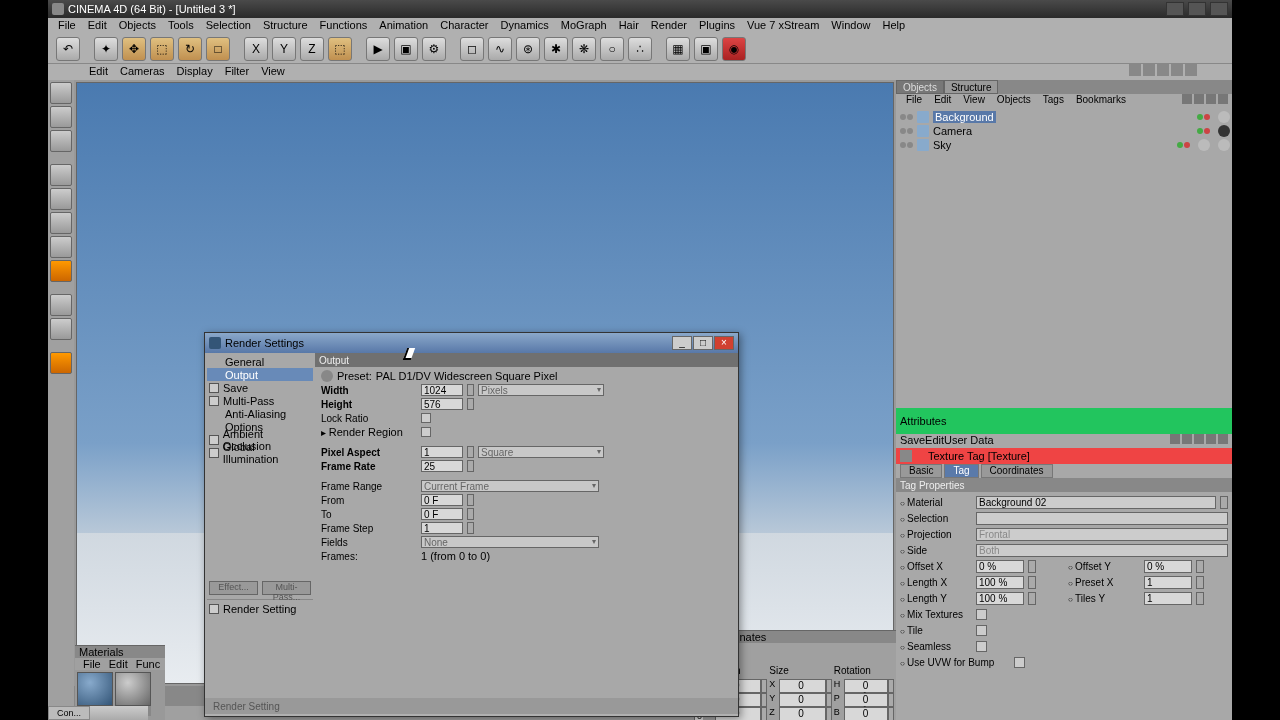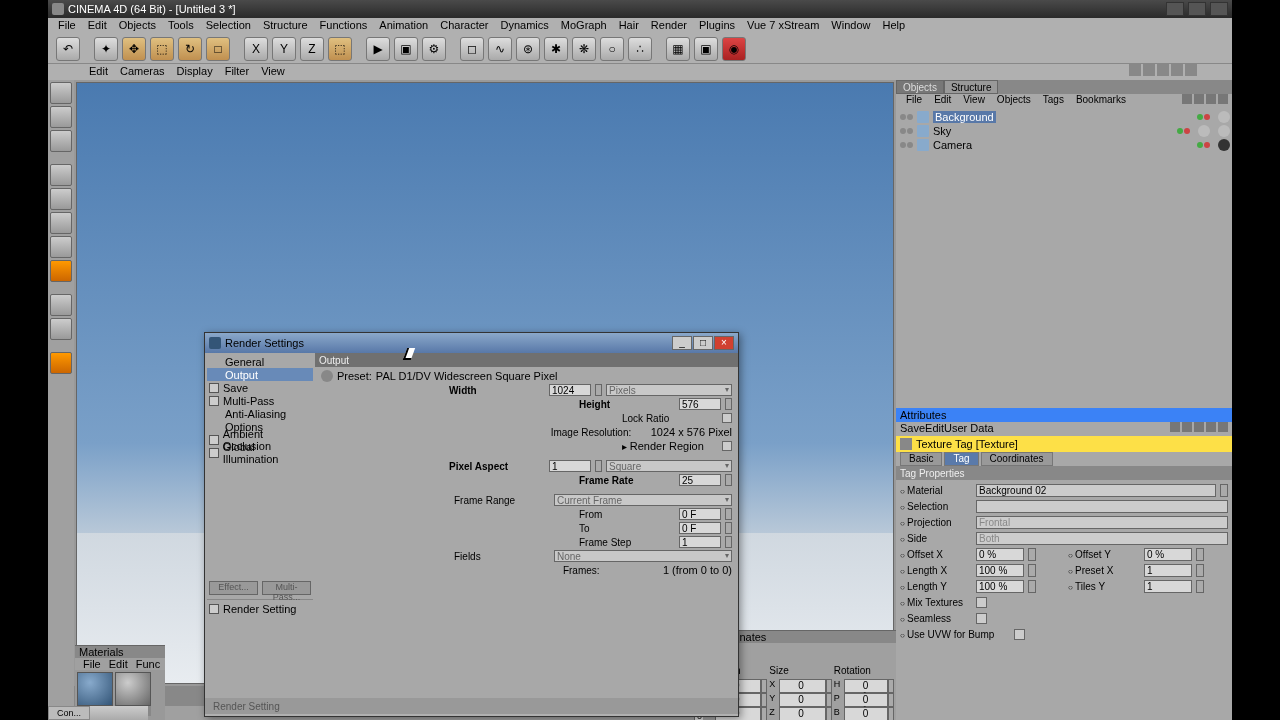--- a/index.html
+++ b/index.html
@@ -47,23 +47,23 @@
 .obj-tree { flex: 0 0 300px; background: #a8a8a8; padding: 2px; overflow: hidden; }
 .obj-row { display: flex; align-items: center; height: 14px; gap: 4px; }
 .obj-dots { display: flex; gap: 1px; margin-left: 2px; }
 .obj-dot { width: 6px; height: 6px; border-radius: 50%; background: #888; }
 .obj-dot.g { background: #4a4; }
 .obj-dot.r { background: #c44; }
 .obj-icon { width: 12px; height: 12px; background: #8ac; border-radius: 1px; }
 .obj-tag { width: 12px; height: 12px; background: #bbb; border-radius: 50%; margin-left: 4px; }
 
 .attr-panel { flex: 1; background: #a8a8a8; display: flex; flex-direction: column; }
-.attr-header { height: 14px; background: #3b82f6; padding: 0 4px; font-size: 10px; display: flex; align-items: center; }
+.attr-header { height: 26px; background: #22c55e; padding: 0 4px; font-size: 10px; display: flex; align-items: center; }
 .attr-menu { height: 14px; display: flex; padding: 0 4px; }
-.attr-title { height: 16px; background: #fde047; padding: 2px 4px; display: flex; align-items: flex-end; gap: 4px; }
+.attr-title { height: 16px; background: #ef4444; padding: 2px 4px; display: flex; align-items: flex-end; gap: 16px; }
 .attr-title-icon { width: 12px; height: 12px; background: #888; }
 .attr-tabs { height: 14px; display: flex; gap: 2px; padding: 0 4px; }
 .attr-tab { padding: 0 8px; background: #999; font-size: 10px; border: 1px solid #777; }
 .attr-tab.active { background: #5a7aaa; color: #fff; }
 .attr-section { background: #888; height: 14px; padding: 0 4px; color: #eee; font-size: 10px; display: flex; align-items: center; }
 .attr-body { padding: 2px 4px; }
 .attr-row { display: flex; align-items: center; height: 16px; gap: 4px; }
 .attr-label { width: 72px; font-size: 10px; }
 .attr-label.b::before { content: "○ "; font-size: 8px; }
 .attr-field { flex: 1; height: 13px; background: #ccc; border: 1px solid #666; font-size: 10px; padding: 0 2px; display: flex; align-items: center; }
@@ -104,21 +104,21 @@
 .dlg-side { width: 110px; background: #a8a8a8; padding: 2px; }
 .dlg-item { height: 13px; display: flex; align-items: center; gap: 4px; padding: 0 2px; font-size: 10px; }
 .dlg-item.sel { background: #688ab8; color: #fff; }
 .dlg-chk { width: 10px; height: 10px; background: #ccc; border: 1px solid #555; }
 .dlg-sep { height: 1px; background: #888; margin: 2px 0; }
 .dlg-effect { margin-top: 120px; display: flex; gap: 4px; padding: 2px; }
 .dlg-ebtn { flex: 1; height: 14px; background: #999; border: 1px solid #666; font-size: 9px; text-align: center; color: #555; }
 .dlg-main { flex: 1; background: #a8a8a8; padding: 0; }
 .dlg-sect { height: 14px; background: #707070; color: #eee; padding: 0 4px; display: flex; align-items: center; font-size: 10px; }
 .dlg-content { padding: 2px 6px; }
-.dlg-row { display: flex; align-items: center; height: 14px; gap: 4px; justify-content: flex-end; }
+.dlg-row { display: flex; align-items: center; height: 14px; gap: 4px; }
 .dlg-lbl { width: 96px; font-size: 10px; }
 .dlg-lbl.b { font-weight: bold; }
 .dlg-preset { flex: 1; font-size: 10px; display: flex; align-items: center; gap: 4px; }
 .dlg-preset-icon { width: 12px; height: 12px; background: #888; border-radius: 50%; }
 .dlg-num { width: 42px; height: 12px; background: #d8d8d8; border: 1px solid #666; font-size: 10px; padding: 0 2px; }
 .dlg-spin { width: 7px; height: 12px; background: #aaa; border: 1px solid #666; }
 .dlg-drop { flex: 1; max-width: 126px; height: 12px; background: #c8c8c8; border: 1px solid #666; font-size: 10px; padding: 0 2px; color: #666; position: relative; }
 .dlg-drop::after { content: "▾"; position: absolute; right: 2px; font-size: 8px; }
 .dlg-chk2 { width: 10px; height: 10px; background: #ccc; border: 1px solid #666; }
 .dlg-gap { height: 6px; }
@@ -288,42 +288,42 @@
               <div class="obj-dot r"></div>
             </div>
           <div class="obj-tag"></div>
         </div>
         <div class="obj-row">
           <div class="obj-dots">
               <div class="obj-dot"></div>
               <div class="obj-dot"></div>
             </div>
           <div class="obj-icon"></div>
+          <span>Camera</span>
+          <div style="flex:1"></div>
+          <div class="obj-dots">
+              <div class="obj-dot g"></div>
+              <div class="obj-dot r"></div>
+            </div>
+          <div class="obj-tag" style="background:#333"></div>
+        </div>
+        <div class="obj-row">
+          <div class="obj-dots">
+              <div class="obj-dot"></div>
+              <div class="obj-dot"></div>
+            </div>
+          <div class="obj-icon"></div>
           <span>Sky</span>
           <div style="flex:1"></div>
           <div class="obj-dots">
               <div class="obj-dot g"></div>
               <div class="obj-dot r"></div>
             </div>
           <div class="obj-tag"></div>
           <div class="obj-tag"></div>
-        </div>
-        <div class="obj-row">
-          <div class="obj-dots">
-              <div class="obj-dot"></div>
-              <div class="obj-dot"></div>
-            </div>
-          <div class="obj-icon"></div>
-          <span>Camera</span>
-          <div style="flex:1"></div>
-          <div class="obj-dots">
-              <div class="obj-dot g"></div>
-              <div class="obj-dot r"></div>
-            </div>
-          <div class="obj-tag" style="background:#333"></div>
         </div>
       </div>
 
       <div class="attr-panel">
         <div class="attr-header">
           <span>Attributes</span>
         </div>
         <div class="attr-menu">
           <span>Save</span>
           <span>Edit</span>
@@ -404,20 +404,24 @@
                 <div class="attr-field num">1</div>
                 <div class="attr-spin"></div>
               </div>
             </div>
           </div>
           <div class="attr-row">
             <div class="attr-label b">Mix Textures</div>
             <div class="attr-check"></div>
           </div>
           <div class="attr-row">
+            <div class="attr-label b">Tile</div>
+            <div class="attr-check"></div>
+          </div>
+          <div class="attr-row">
             <div class="attr-label b">Seamless</div>
             <div class="attr-check"></div>
           </div>
           <div class="attr-row">
             <div class="attr-label b" style="width:110px">Use UVW for Bump</div>
             <div class="attr-check"></div>
           </div>
         </div>
       </div>
     </div>
@@ -580,24 +584,20 @@
           <div class="dlg-row">
             <div class="dlg-lbl b">Height</div>
             <div class="dlg-num">576</div>
             <div class="dlg-spin"></div>
           </div>
           <div class="dlg-row">
             <div class="dlg-lbl">Lock Ratio</div>
             <div class="dlg-chk2"></div>
           </div>
           <div class="dlg-row">
-            <div class="dlg-lbl">Image Resolution:</div>
-            <span>1024 x 576 Pixel</span>
-          </div>
-          <div class="dlg-row">
             <div class="dlg-lbl">▸ <span>Render Region</span></div>
             <div class="dlg-chk2"></div>
           </div>
           <div class="dlg-gap"></div>
           <div class="dlg-row">
             <div class="dlg-lbl b">Pixel Aspect</div>
             <div class="dlg-num">1</div>
             <div class="dlg-spin"></div>
             <div class="dlg-drop">Square</div>
           </div>

